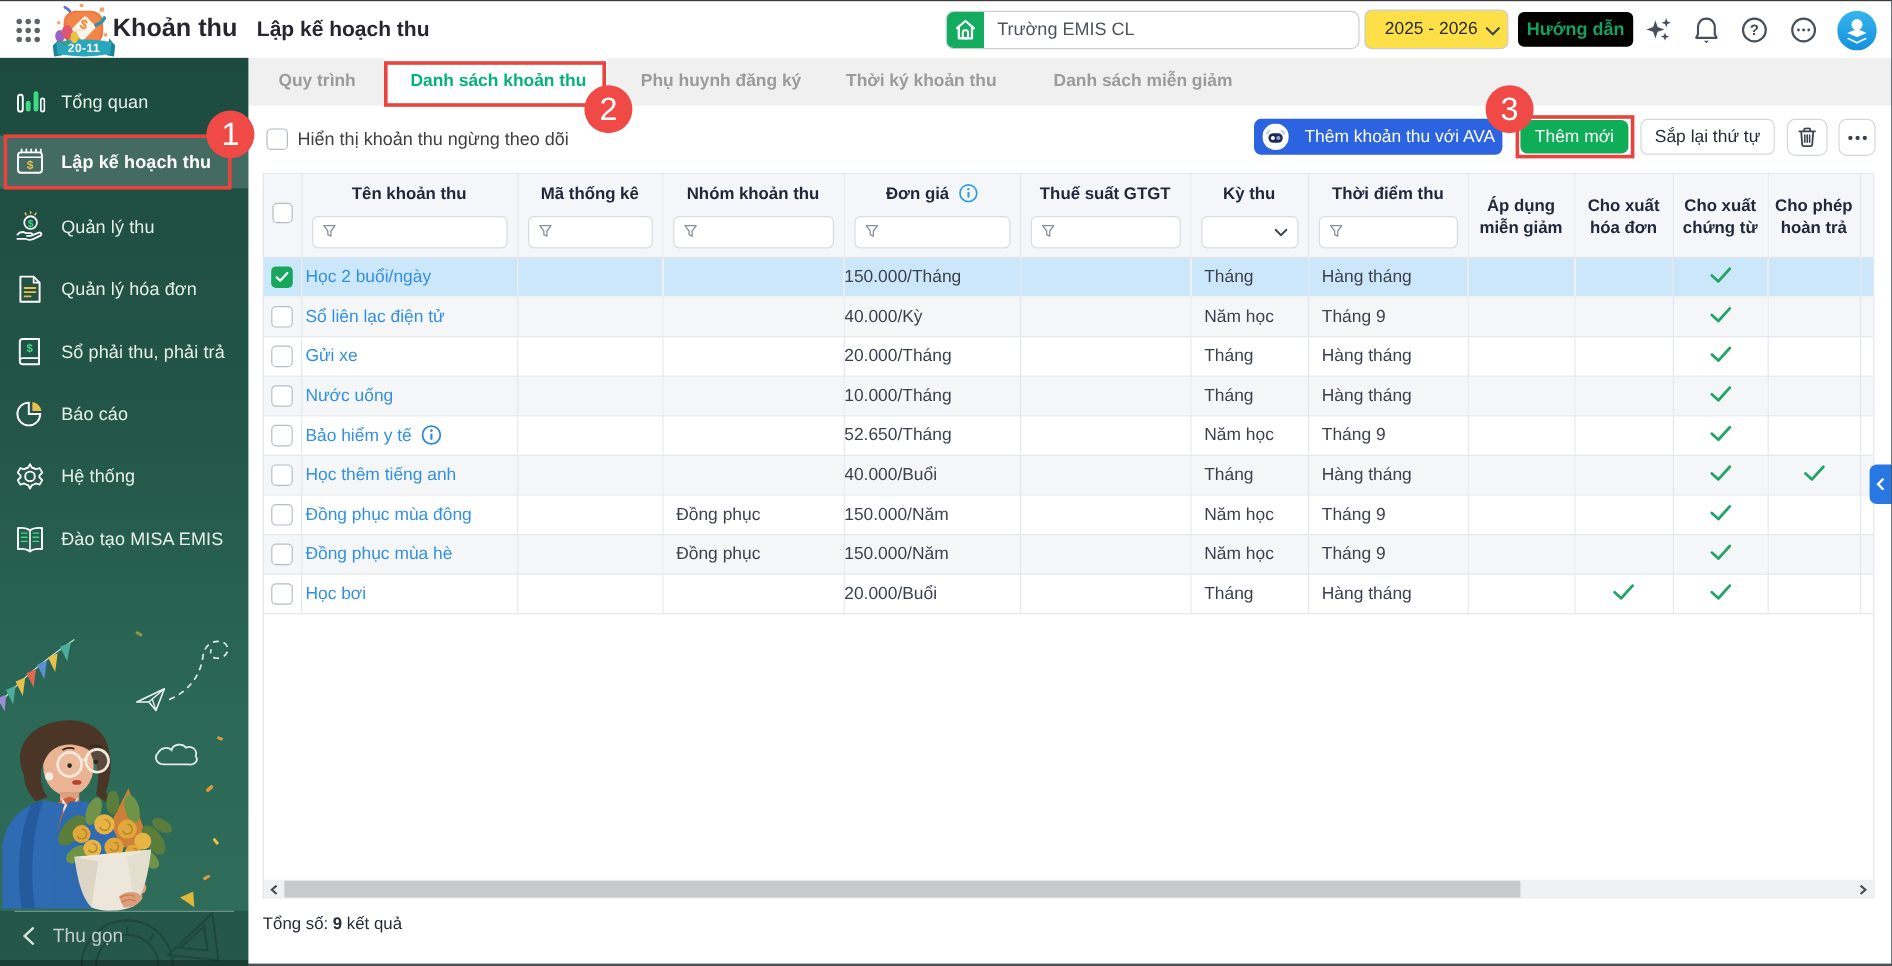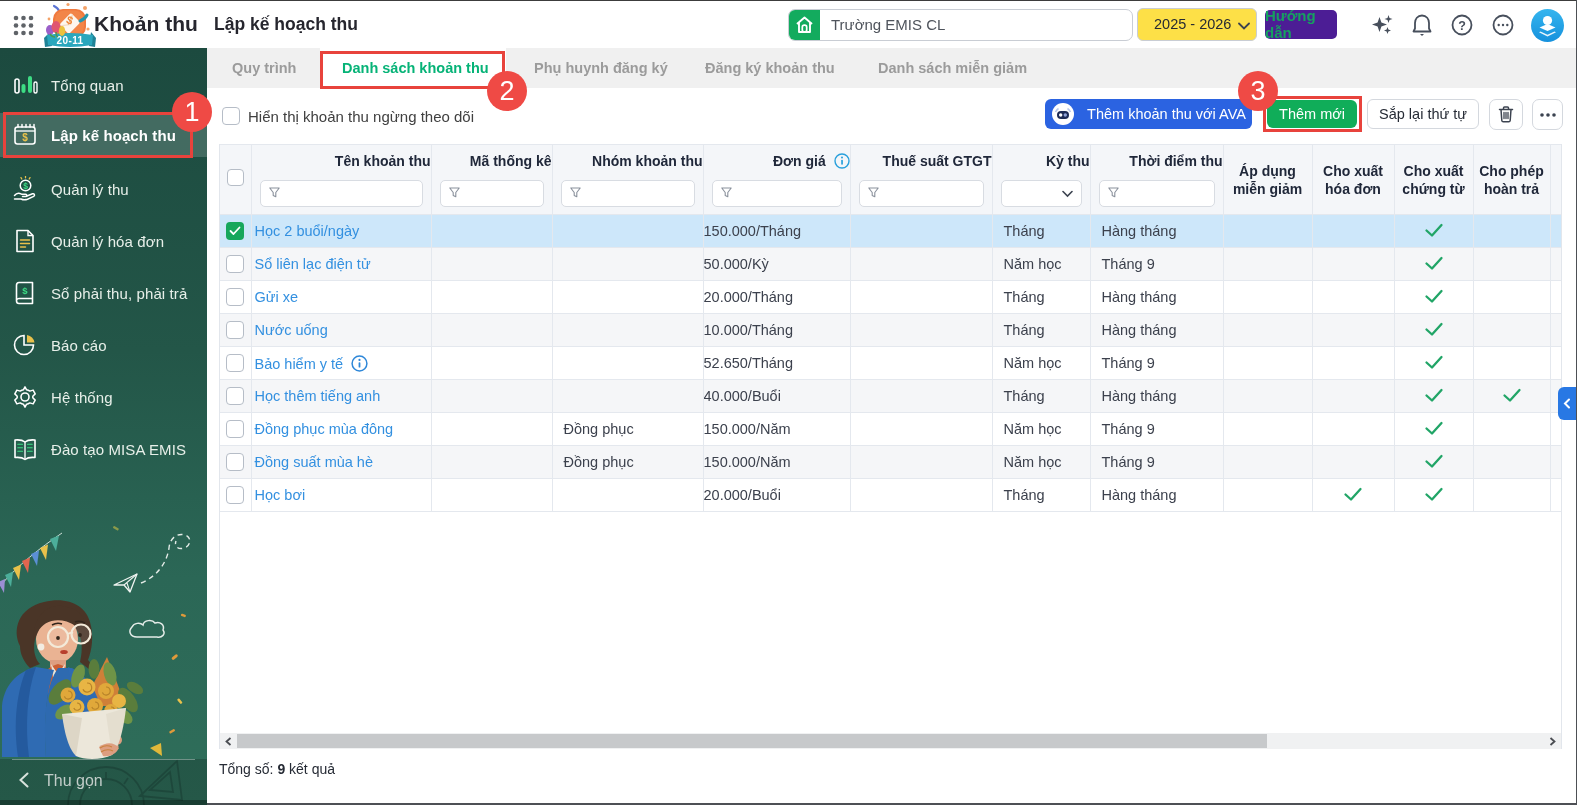--- a/index.html
+++ b/index.html
@@ -28,21 +28,21 @@
 table.g th{background:#f4f6f9;border-top:1px solid #e4e8ee;font-size:14px;color:#20283a;vertical-align:top}
 table.g td{height:33px;color:#3c414d}
 table.g td.lnk{color:#3390e0;padding-left:3px;text-align:left}
 table.g td.num{text-align:left;padding-right:11px}
 table.g td.txt{padding-left:11px}
 .rowhl td{background:#cde7fa !important;border-right-color:#bcd9ef;border-bottom-color:#bcd9ef}
 .rodd td{background:#fff}
 .reven td{background:#f5f6f8}
 .cb{box-sizing:border-box;width:18px;height:18px;border:1.5px solid #b6bdc7;border-radius:4px;background:#fff}
 .cbchk{border:none;background:#16a75c;display:flex;align-items:center;justify-content:center}
-.thlab{font-weight:bold;text-align:right;padding-top:8px;height:26px}
+.thlab{font-weight:bold;text-align:center;padding-top:8px;height:26px}
 .fwrap{position:relative;height:25px;margin:1px 8px 0 8px;border:1px solid #d8dce2;border-radius:5px;background:#fff}
 .funnel{position:absolute;left:8px;top:6px}
 
 .redbox{position:absolute;border:3px solid #e8433c;box-sizing:border-box;z-index:40}
 .redcirc{position:absolute;width:40px;height:40px;border-radius:50%;background:#ef4a45;color:#fff;font-size:27px;font-weight:500;display:flex;align-items:center;justify-content:center;z-index:41}
 table.g th.fil,table.g td.fil{border-right:none}
 .ckmk{stroke:#21a567;stroke-width:2.3;fill:none;stroke-linecap:round;stroke-linejoin:round}
 </style>
 </head>
 <body>
@@ -95,21 +95,21 @@
       </svg>
     </div>
     <div class="abs" style="left:42px;top:6px;font-size:15px;color:#4f545c">Trường EMIS CL</div>
   </div>
   <div class="abs" style="left:1137px;top:8px;width:120px;height:33px;border:1px solid #c9cdd4;border-radius:6px;box-sizing:border-box;background:#fde047">
     <div class="abs" style="left:16px;top:7px;font-size:14.5px;color:#262a33">2025 - 2026</div>
     <svg class="abs" style="left:100px;top:13px" width="12" height="8">
           <path d="M1 1.5 L6 6.5 L11 1.5" fill="none" stroke="#3c4350" stroke-width="1.8" stroke-linecap="round"></path>
         </svg>
   </div>
-  <div class="abs" style="left:1265px;top:9.5px;width:72px;height:29px;background:#4c1d95;border-radius:5px;display:flex;align-items:center;justify-content:center;font-size:15px;font-weight:bold;color:#16a060">Hướng dẫn</div>
+  <div class="abs" style="left:1265px;top:9.5px;width:96px;height:29px;background:#000000;border-radius:5px;display:flex;align-items:center;justify-content:center;font-size:15px;font-weight:bold;color:#16a060">Hướng dẫn</div>
   <svg class="abs" style="left:1370px;top:13px" width="25" height="25" viewBox="0 0 25 25" fill="#474f5c">
     <path d="M9.5 4 L11.4 9.6 L17 11.5 L11.4 13.4 L9.5 19 L7.6 13.4 L2 11.5 L7.6 9.6 Z"></path>
     <path d="M18.5 2 L19.5 5 L22.5 6 L19.5 7 L18.5 10 L17.5 7 L14.5 6 L17.5 5 Z"></path>
     <path d="M17.5 14 L18.4 16.6 L21 17.5 L18.4 18.4 L17.5 21 L16.6 18.4 L14 17.5 L16.6 16.6 Z"></path>
   </svg>
   <svg class="abs" style="left:1411px;top:13px" width="22" height="24" viewBox="0 0 22 24">
     <path d="M11 2.5 C6.5 2.5 4 6 4 10 L4 15.5 L2.5 18.5 L19.5 18.5 L18 15.5 L18 10 C18 6 15.5 2.5 11 2.5 Z" fill="none" stroke="#474f5c" stroke-width="1.8" stroke-linejoin="round"></path>
     <path d="M9 21 L13 21 L11 23 Z" fill="#474f5c"></path>
   </svg>
   <svg class="abs" style="left:1451px;top:14px" width="22" height="22" viewBox="0 0 22 22">
@@ -293,21 +293,21 @@
         <path d="M9.5 1.5 L2.5 8 L9.5 14.5" fill="none" stroke="#d8e2dc" stroke-width="2" stroke-linecap="round"></path>
       </svg>
   <div class="abs" style="left:44px;top:724px;font-size:16px;color:#c2cdc9">Thu gọn</div>
   <div class="abs" style="left:0;top:752px;width:207px;height:5px;background:rgba(0,0,0,.3)"></div>
 </div>
 <div id="tabbar">
   <div class="abs" style="left:113px;top:0;width:186px;height:40px;background:#fff"></div>
   <div class="tab" style="left:25px">Quy trình</div>
   <div class="tab tabact" style="left:135px">Danh sách khoản thu</div>
   <div class="tab" style="left:327px">Phụ huynh đăng ký</div>
-  <div class="tab" style="left:498px">Đăng ký khoản thu</div>
+  <div class="tab" style="left:498px">Thời ký khoản thu</div>
   <div class="tab" style="left:671px">Danh sách miễn giảm</div>
 </div>
 <div class="abs" style="left:222px;top:107px;width:18px;height:18px;border:1.5px solid #b6bdc7;border-radius:4px;box-sizing:border-box;background:#fff"></div>
 <div class="abs" style="left:248px;top:108px;font-size:15px;color:#404040">Hiển thị khoản thu ngừng theo dõi</div>
 <div class="btn" style="left:1045px;top:99px;width:207px;height:30px;background:#2b63e1;color:#fff">
   <svg style="position:absolute;left:7px;top:4px" width="22" height="22" viewBox="0 0 22 22">
     <circle cx="11" cy="11" r="11" fill="#fff"></circle>
     <path d="M3.5 9 A8 8 0 0 1 6.5 5.5 M18.5 9 A8 8 0 0 0 15.5 5.5" stroke="#b9c7ea" stroke-width="1.5" fill="none"></path>
     <rect x="5" y="8" width="12" height="8" rx="4" fill="#1d2b56"></rect>
     <circle cx="8.7" cy="12" r="1.7" fill="#fff"></circle>
@@ -449,21 +449,21 @@
             <td></td>
             <td class="fil"></td>
           </tr>
 <tr class="reven">
             <td>
               <div class="cb" style="margin:0 auto"></div>
             </td>
             <td class="lnk">Sổ liên lạc điện tử</td>
             <td></td>
             <td></td>
-            <td class="num">50.000/Kỳ</td>
+            <td class="num">40.000/Kỳ</td>
             <td></td>
             <td class="txt">Năm học</td>
             <td class="txt">Tháng 9</td>
             <td></td>
             <td></td>
             <td style="text-align:center"><svg width="20" height="16" viewBox="0 0 20 16">
                 <path class="ckmk" d="M2.5 8.5 L8 13.5 L17.5 3"></path>
               </svg></td>
             <td></td>
             <td class="fil"></td>
@@ -566,21 +566,21 @@
             <td style="text-align:center"><svg width="20" height="16" viewBox="0 0 20 16">
                 <path class="ckmk" d="M2.5 8.5 L8 13.5 L17.5 3"></path>
               </svg></td>
             <td></td>
             <td class="fil"></td>
           </tr>
 <tr class="reven">
             <td>
               <div class="cb" style="margin:0 auto"></div>
             </td>
-            <td class="lnk">Đồng suất mùa hè</td>
+            <td class="lnk">Đồng phục mùa hè</td>
             <td></td>
             <td class="txt">Đồng phục</td>
             <td class="num">150.000/Năm</td>
             <td></td>
             <td class="txt">Năm học</td>
             <td class="txt">Tháng 9</td>
             <td></td>
             <td></td>
             <td style="text-align:center"><svg width="20" height="16" viewBox="0 0 20 16">
                 <path class="ckmk" d="M2.5 8.5 L8 13.5 L17.5 3"></path>

